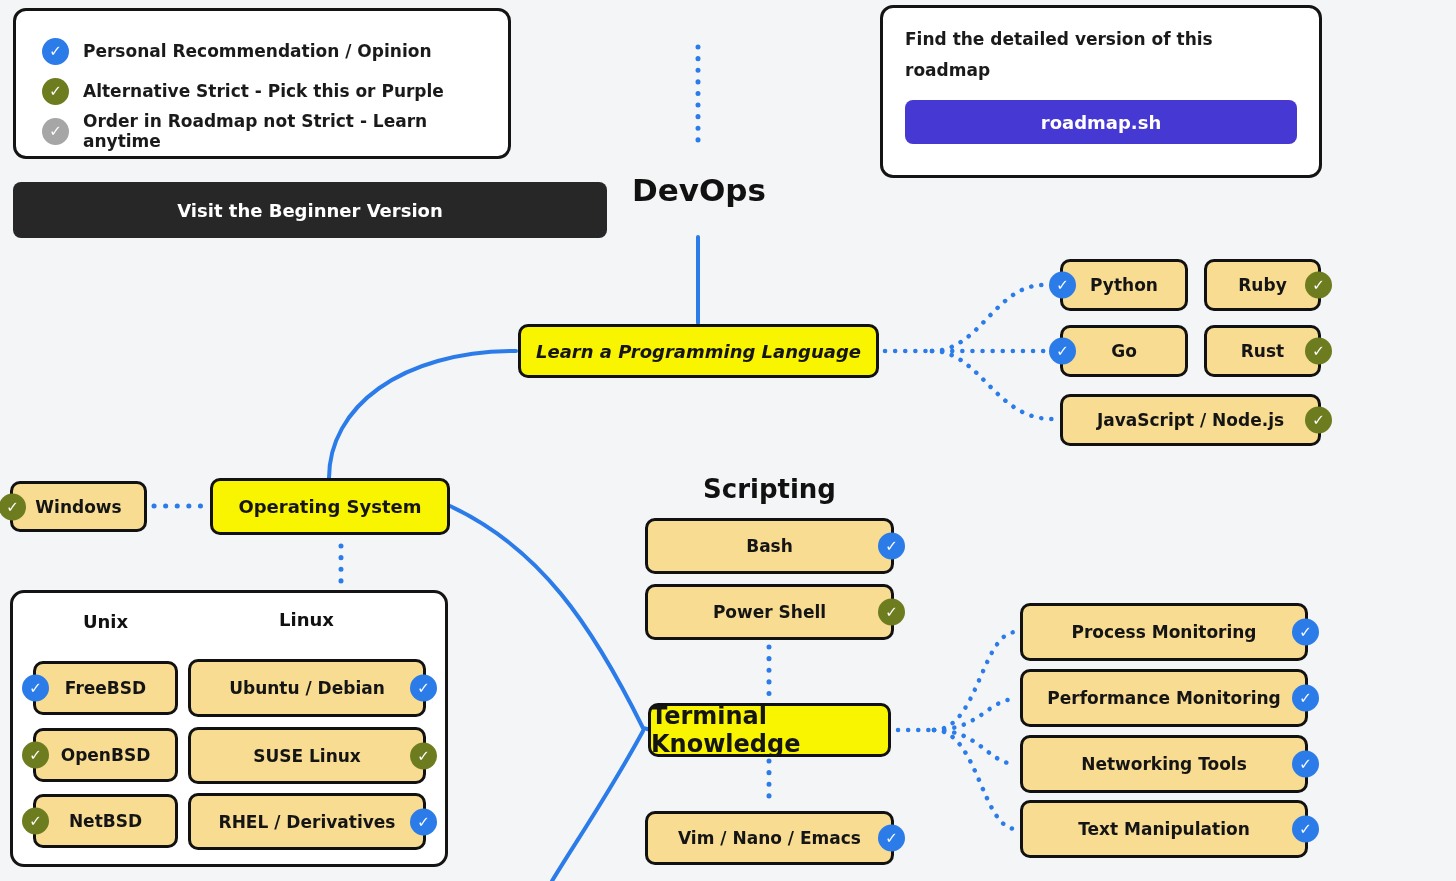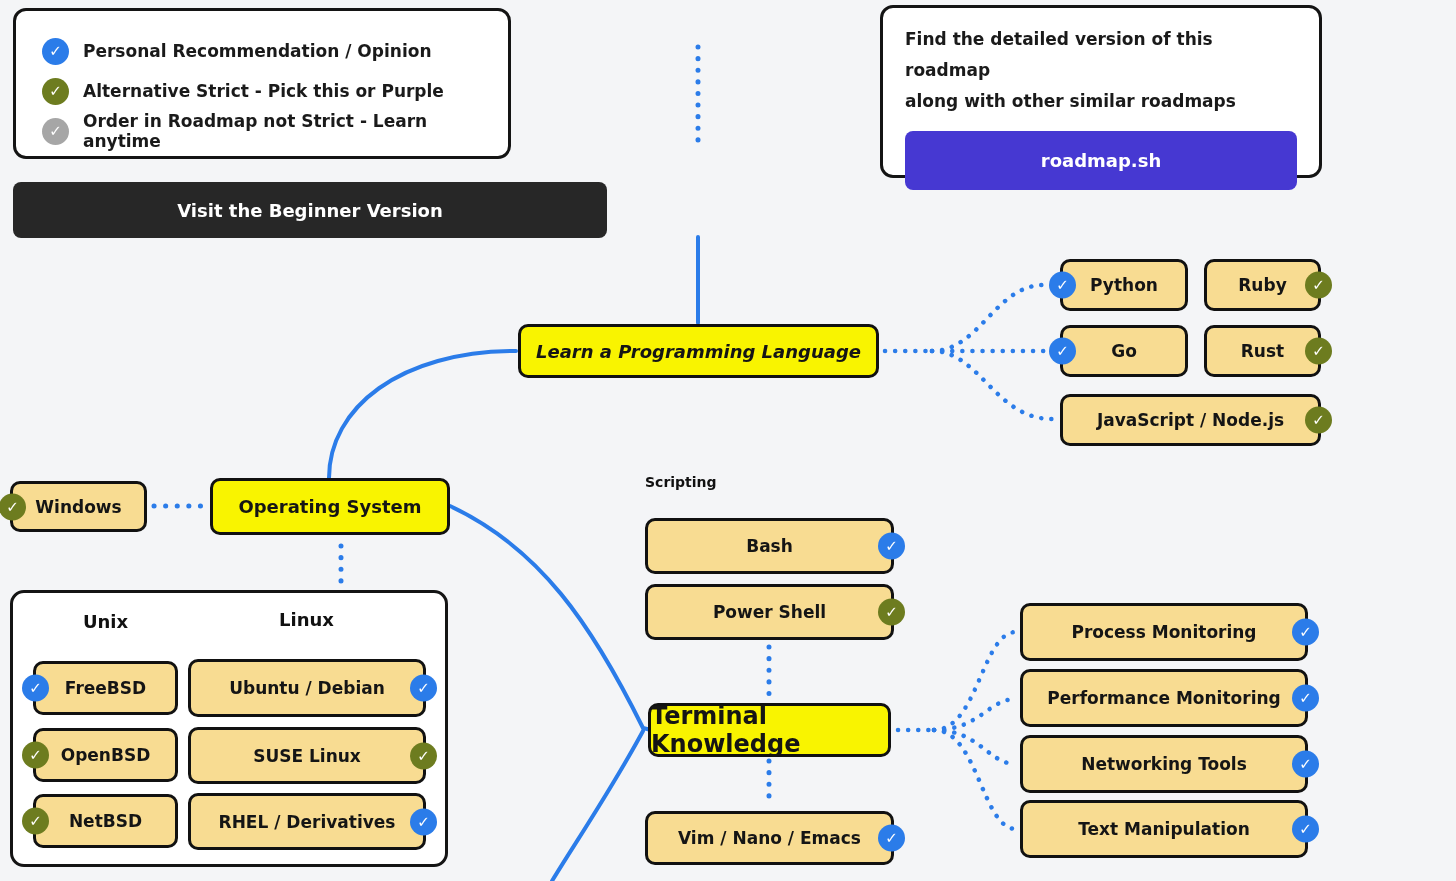--- a/index.html
+++ b/index.html
@@ -17,34 +17,34 @@
   .check.olive{background:#6d7c1f;}
   .check.gray{background:#a6a6a6;}
 
   .btn-dark{position:absolute;left:13px;top:182px;width:594px;height:56px;background:#272727;border-radius:8px;
             color:#ffffff;font-size:18px;font-weight:600;display:flex;align-items:center;justify-content:center;cursor:pointer;}
 
   .title{position:absolute;left:559px;top:172px;width:280px;text-align:center;font-size:31px;font-weight:700;color:#111111;}
 
   .promo{left:880px;top:5px;width:442px;height:173px;padding:16px 22px 0 22px;}
   .promo-text{font-size:17px;font-weight:600;color:#1a1a1a;line-height:31px;}
-  .btn-purple{margin-top:14px;width:100%;height:59px;background:#4638d2;border-radius:8px;color:#ffffff;
+  .btn-purple{margin-top:14px;width:100%;height:44px;background:#4638d2;border-radius:8px;color:#ffffff;
               font-size:18px;font-weight:600;display:flex;align-items:center;justify-content:center;cursor:pointer;}
 
   .node{position:absolute;box-sizing:border-box;border:3px solid #111111;border-radius:10px;
         display:flex;align-items:center;justify-content:center;font-size:17px;font-weight:700;color:#151515;cursor:pointer;}
   .node .check{position:absolute;top:50%;transform:translateY(-50%);}
   .node .check.pos-left{left:-14px;}
   .node .check.pos-right{right:-14px;}
   .yellow{background:#f9f400;}
   .tan{background:#f8dc92;}
 
   .group-box{left:10px;top:590px;width:438px;height:277px;border-radius:14px;}
   .col-header{position:absolute;font-size:18px;font-weight:700;color:#111111;text-align:center;}
-  .section-label{position:absolute;left:645px;top:474px;width:249px;font-size:14px;font-weight:700;color:#111111;}
+  .section-label{position:absolute;left:645px;top:474px;width:249px;text-align:center;font-size:26px;font-weight:700;color:#111111;}
 </style>
 </head>
 <body>
 
 <div id="canvas">
 
   <svg class="lines" viewBox="0 0 1456 881">
 
     <g stroke="#2b7ce9" stroke-width="4" fill="none" stroke-linecap="round">
       <path d="M 698 237 L 698 323"></path>
@@ -83,25 +83,25 @@
       <span>Alternative Strict - Pick this or Purple</span>
     </div>
     <div class="legend-row">
       <span class="check gray">✓</span>
       <span>Order in Roadmap not Strict - Learn anytime</span>
     </div>
   </div>
 
   <div class="btn-dark">Visit the Beginner Version</div>
 
+  <div class="title">DevOps</div>
 
   <div class="panel promo">
     <div class="promo-text">
       <div>Find the detailed version of this roadmap</div>
-      <div>along with other similar roadmaps</div>
     </div>
     <div class="btn-purple">roadmap.sh</div>
   </div>
 
   <div class="node yellow" style="left:518px;top:324px;width:361px;height:54px;font-size:18px;font-style:italic;">
     <span>Learn a Programming Language</span>
   </div>
 
   <div class="node tan" style="left:1060px;top:259px;width:128px;height:52px;">
     <span class="check blue pos-left">✓</span>

